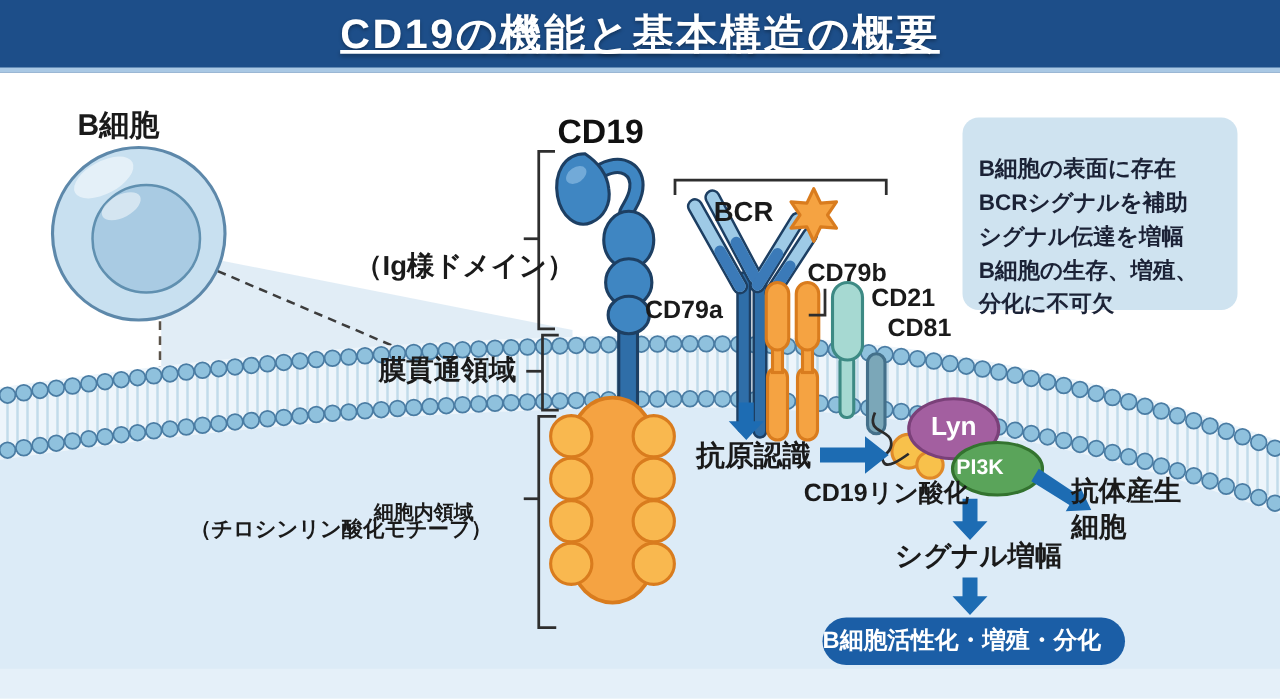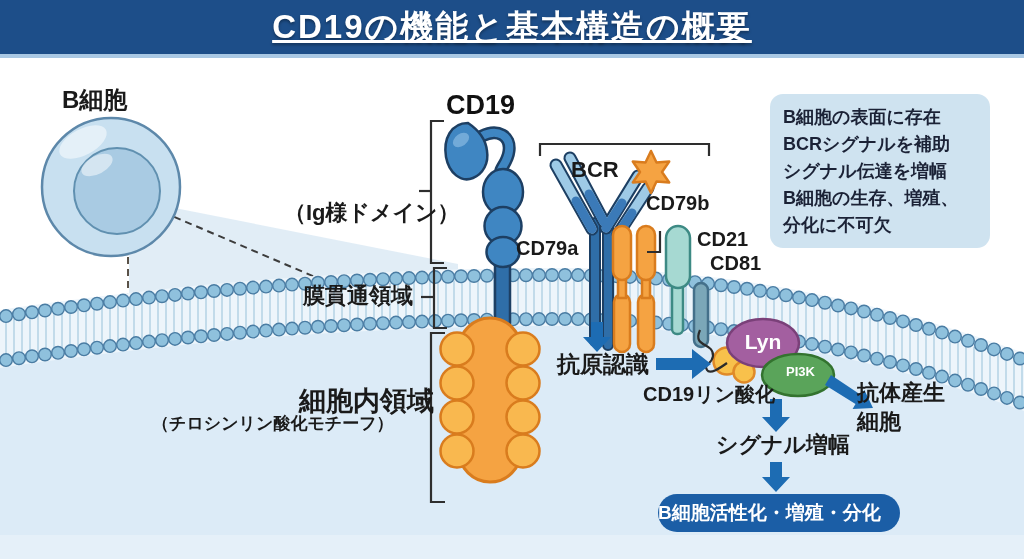--- a/index.html
+++ b/index.html
@@ -13,37 +13,37 @@
                font-size:33px;letter-spacing:2px;text-shadow:0 2px 3px rgba(0,0,0,.35);text-decoration:underline;}
   
   #diag{position:absolute;left:0;top:0;z-index:1;}
   
   .lbl{position:absolute;z-index:6;font-weight:bold;color:#1a1a1a;white-space:nowrap;}
   .l-bcell{left:62px;top:84px;font-size:24px;}
   .l-cd19{left:446px;top:90px;font-size:27px;color:#111;}
   .l-bcrc{left:571px;top:111px;font-size:22px;}
   .l-bcr{left:571px;top:157px;font-size:22px;}
   .l-cd79a{left:516px;top:237px;font-size:20px;}
-  .l-cd79b{left:646px;top:192px;font-size:20px;}
+  .l-cd79b{left:646px;top:208px;font-size:20px;}
   .l-cd21{left:697px;top:228px;font-size:20px;}
   .l-cd81{left:710px;top:252px;font-size:20px;}
   .l-ext1{left:302px;top:170px;font-size:22px;}
   .l-ext2{left:284px;top:198px;font-size:22px;}
   .l-tm{left:303px;top:281px;font-size:22px;}
-  .l-ic1{left:299px;top:383px;font-size:27px;}
+  .l-ic1{left:299px;top:400px;font-size:16px;}
   .l-ic2{left:152px;top:412px;font-size:17px;}
   .l-antigen{left:557px;top:349px;font-size:23px;}
   .l-phos{left:643px;top:381px;font-size:20px;}
   .l-lyn{left:740px;top:330px;width:46px;text-align:center;font-size:21px;color:#fff;}
-  .l-pi3k{left:786px;top:364px;width:50px;text-align:left;font-size:13px;color:#fff;}
+  .l-pi3k{left:759px;top:364px;width:50px;text-align:center;font-size:17px;color:#fff;}
   .l-sig{left:716px;top:430px;font-size:22px;}
   .l-abc{left:857px;top:378px;width:124px;text-align:left;font-size:22px;line-height:29px;}
   
   #infobox{position:absolute;left:770px;top:94px;width:220px;height:154px;background:#cfe3f0;
-           border-radius:13px;z-index:6;padding:10px 0 0 13px;box-sizing:border-box;}
+           border-radius:13px;z-index:6;padding:28px 0 0 13px;box-sizing:border-box;}
   #infobox .line{font-size:18px;font-weight:bold;color:#1b2236;line-height:27px;white-space:nowrap;}
   
   #pill{position:absolute;left:658px;top:494px;width:242px;height:38px;background:#1b5ea6;
         border-radius:20px;z-index:6;text-align:left;line-height:38px;color:#ffffff;
         font-weight:bold;font-size:19px;}
 </style>
 </head>
 <body>
 
 <div id="stage">

